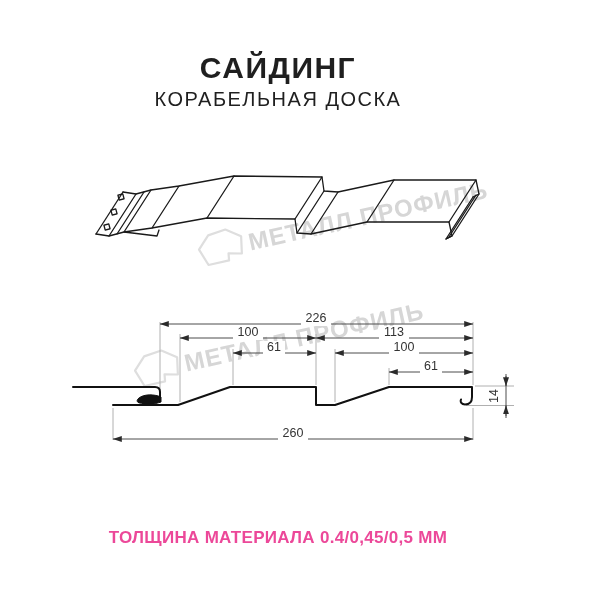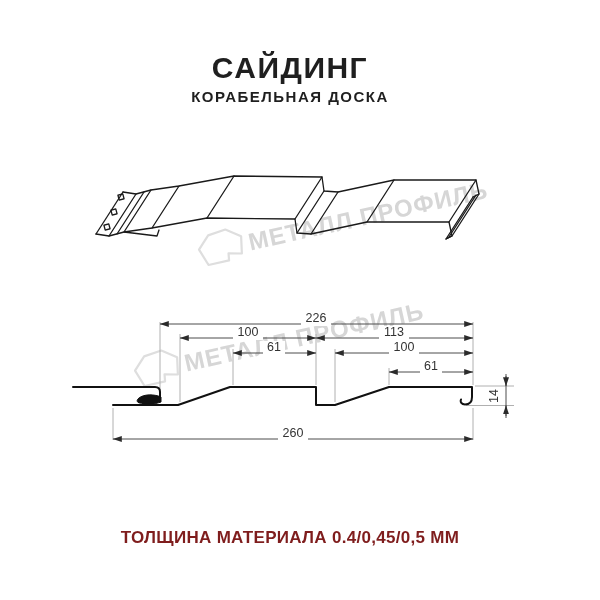--- a/index.html
+++ b/index.html
@@ -1,22 +1,22 @@
 <!DOCTYPE html>
 <html><head>
 <meta charset="utf-8">
 <style>
   html,body{margin:0;padding:0;background:#fff;}
   #page{position:relative;width:600px;height:600px;background:#ffffff;overflow:hidden;
         font-family:"Liberation Sans","DejaVu Sans",sans-serif;color:#1f1f1f;}
-  .hdr{position:absolute;left:12px;width:556px;text-align:center;}
+  .hdr{position:absolute;left:0;width:556px;text-align:center;}
   #title{top:51px;font-size:30px;font-weight:800;letter-spacing:1.5px;}
-  #subtitle{top:88px;font-size:15px;font-weight:700;letter-spacing:1.5px;}
+  #subtitle{top:88px;font-size:20px;font-weight:400;letter-spacing:1.5px;}
   #model{top:106px;font-size:11.5px;font-weight:700;letter-spacing:.4px;}
-  #footer-note{top:528px;font-size:17px;font-weight:700;letter-spacing:.3px;color:#7f1d1d;}
+  #footer-note{top:528px;font-size:17px;font-weight:700;letter-spacing:.3px;color:#ec4899;}
   svg{position:absolute;overflow:visible;}
   #iso-svg{left:70px;top:158px;}
   #section-svg{left:55px;top:292px;}
   .wm-text{font-size:24px;font-weight:700;letter-spacing:1px;fill:#d6d6d6;}
   .wm-logo{fill:none;stroke:#dedede;stroke-width:2.2;stroke-linejoin:round;}
   .sketch{fill:none;stroke:#1a1a1a;stroke-width:1.3;stroke-linejoin:round;stroke-linecap:round;}
   .profile{fill:none;stroke:#111;stroke-width:2;stroke-linejoin:round;stroke-linecap:round;}
   .ext{stroke:#b0b0b0;stroke-width:1;}
   .dim{stroke:#4d4d4d;stroke-width:1;}
   .dim-txt{font-size:12.5px;fill:#333;text-anchor:middle;}

